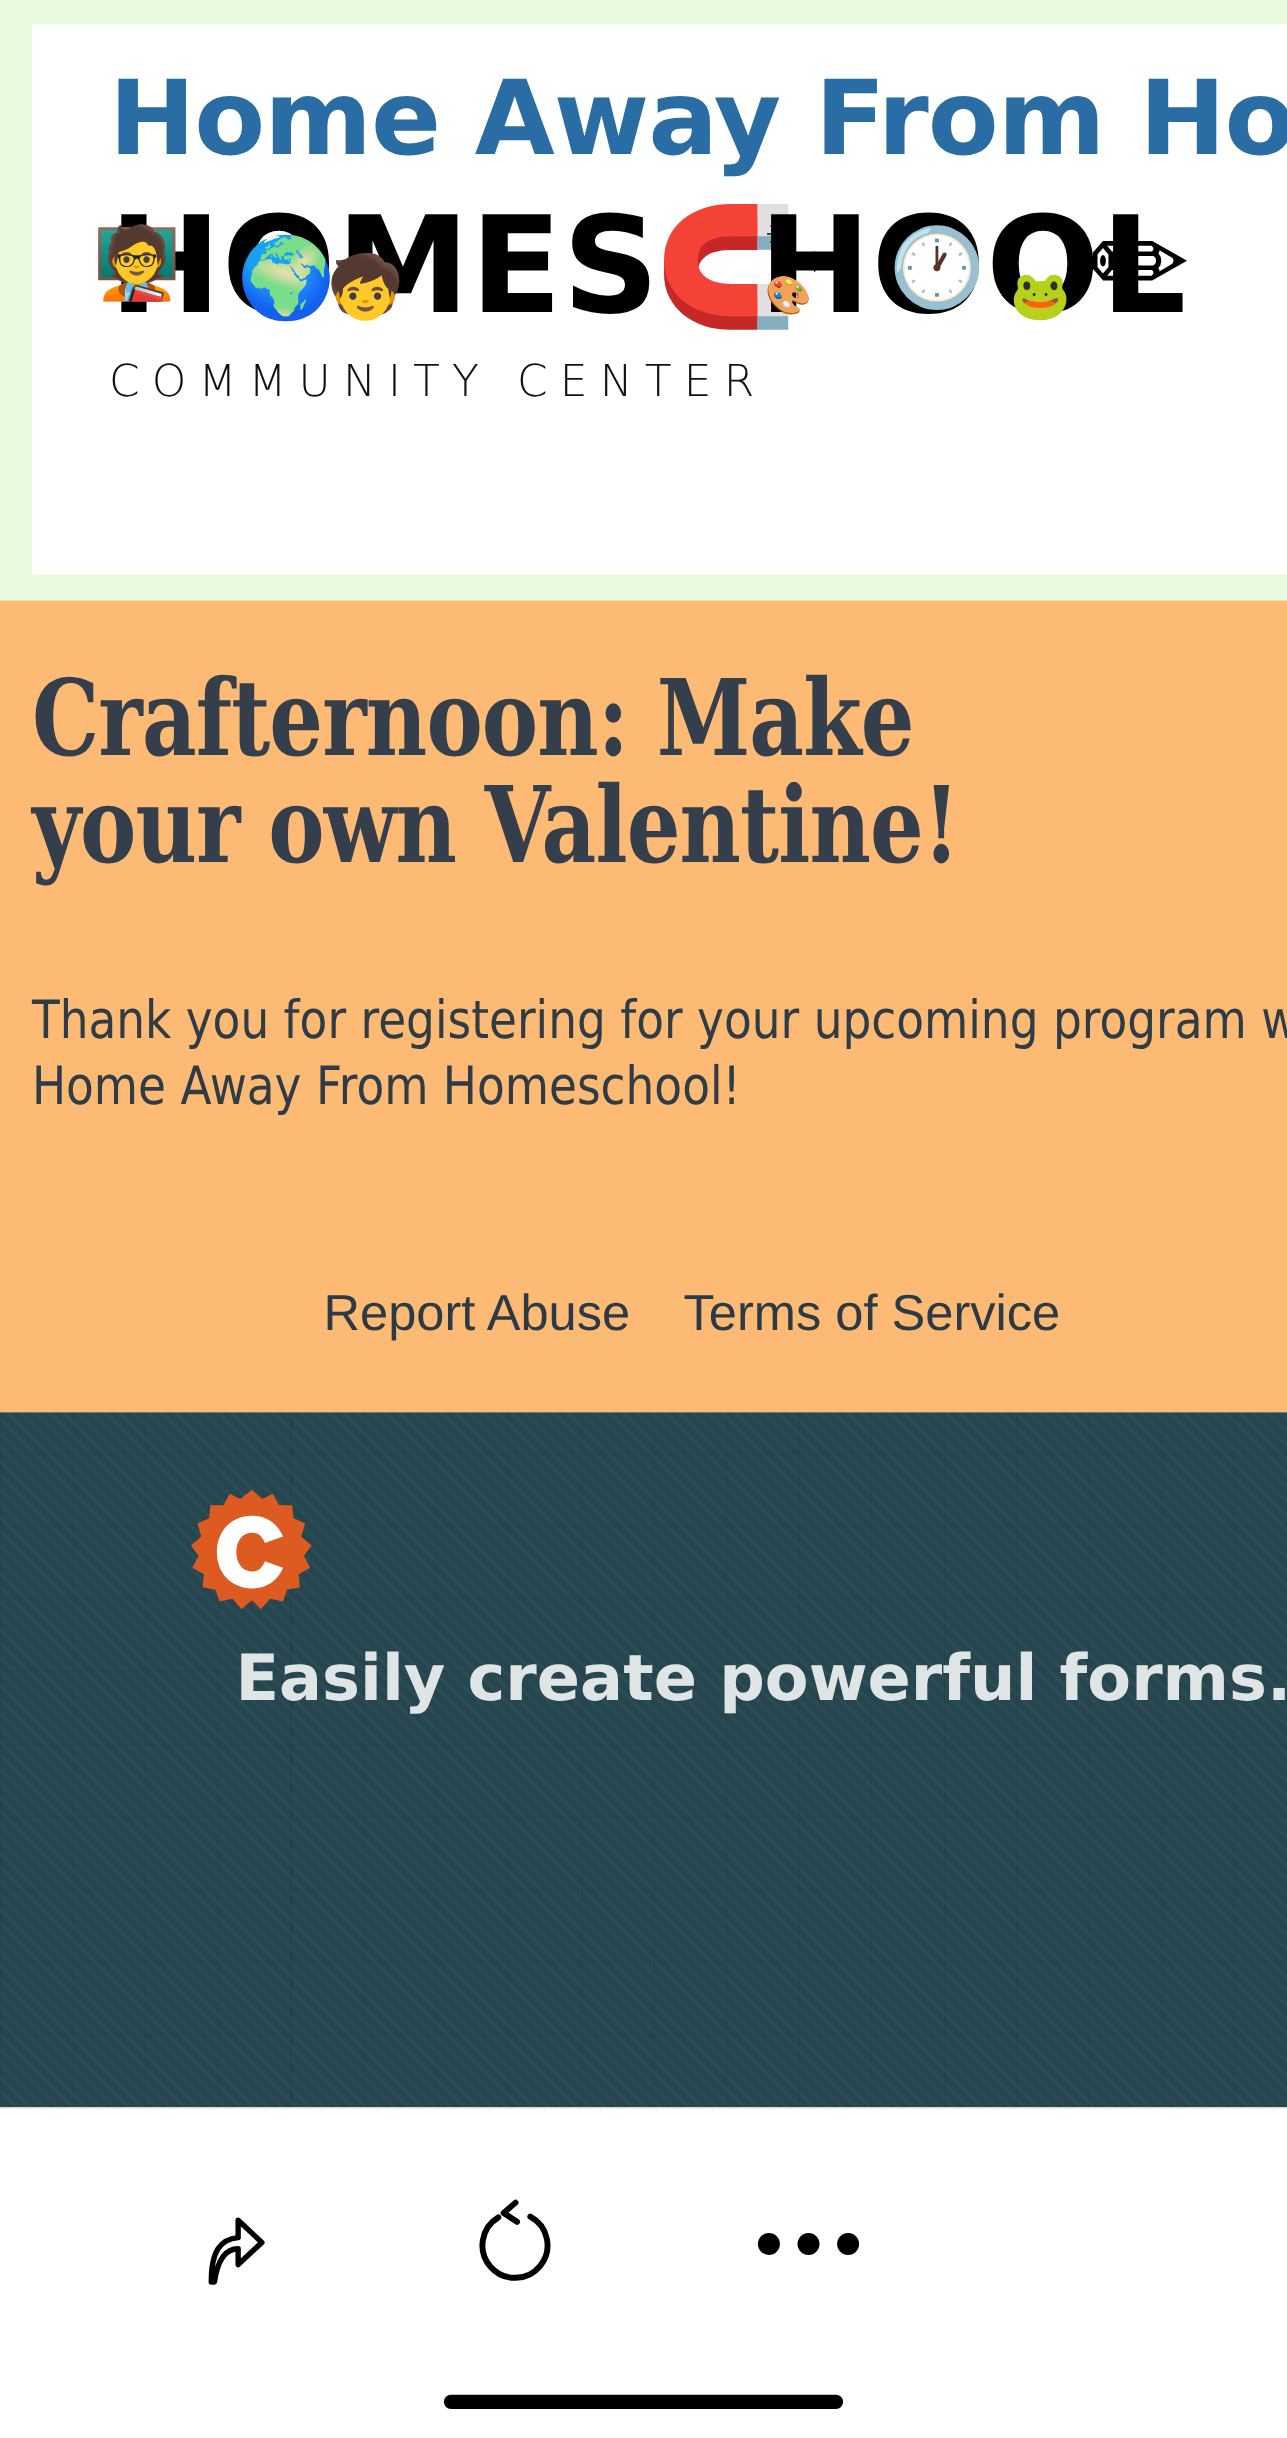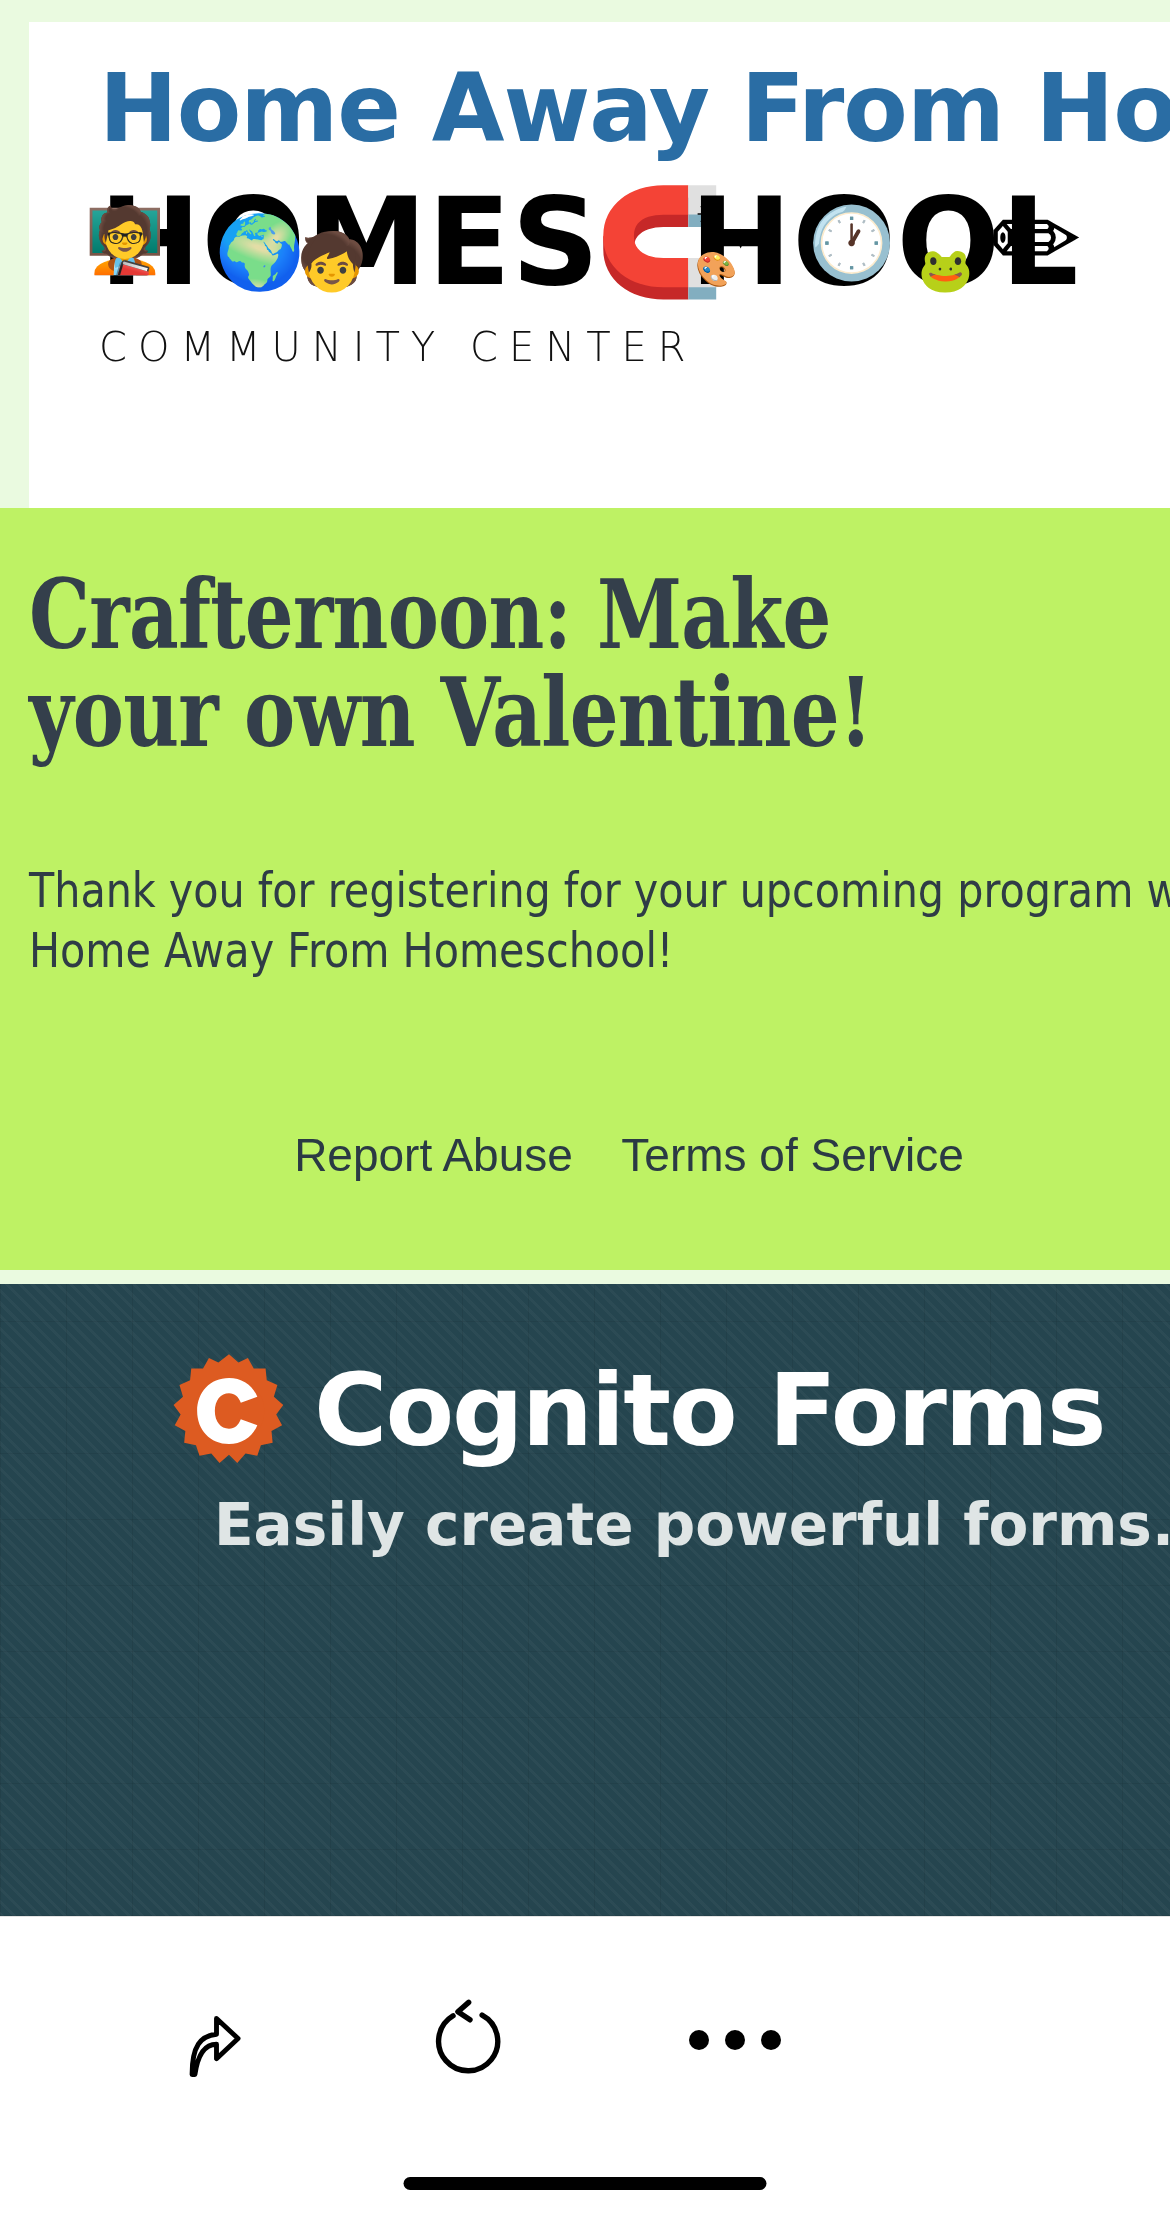--- a/index.html
+++ b/index.html
@@ -84,22 +84,22 @@
     font-family:"DejaVu Sans", sans-serif;
     font-weight:300;
     font-size:40px;
     letter-spacing:11px;
     color:#111111;
     white-space:nowrap;
   }
 
   
   #content-block{
-    position:absolute; left:0; top:508px; width:1170px; height:762px;
-    background:#bef264;
+    position:absolute; left:0; top:546px; width:1170px; height:762px;
+    background:#fdba74;
   }
   #event-title{
     position:absolute; left:29px; top:58px; width:1400px;
     font-family:"DejaVu Serif", serif;
     font-weight:bold;
     font-size:96px;
     line-height:1.02;
     color:#343f4b;
     letter-spacing:-1px;
     transform: scaleX(0.80);
@@ -297,21 +297,20 @@
     <div id="promo-logo-row">
       <span id="gear-icon">
         <svg viewBox="0 0 100 100" aria-hidden="true">
           <g>
             <path fill="#dd5b21" d="M50 2 L58 9 L66 5 L71 14 L81 14 L82 24 L91 28 L88 38 L96 45 L90 53 L95 62 L86 67 L87 77 L77 79 L74 88 L64 86 L57 94 L50 87 L42 94 L35 86 L25 88 L22 79 L12 77 L13 67 L4 62 L9 53 L3 45 L11 38 L8 28 L17 24 L18 14 L28 14 L33 5 L41 9 Z"></path>
             <circle cx="50" cy="50" r="30" fill="#dd5b21"></circle>
             <path fill="#ffffff" d="M50 22 C34 22 23 34 23 50 C23 66 34 78 50 78 C61 78 70 72 74 62 L60 57 C58 62 55 65 50 65 C43 65 38 59 38 50 C38 41 43 35 50 35 C55 35 58 38 60 43 L74 38 C70 28 61 22 50 22 Z"></path>
           </g>
         </svg>
       </span>
-      <span id="promo-wordmark">Cognito Forms</span>
     </div>
 
     <div id="promo-tagline">Easily create powerful forms.</div>
 
   </div>
 </div>
 
 <div id="browser-toolbar">
 
   <button class="tb-btn" id="tb-share">

